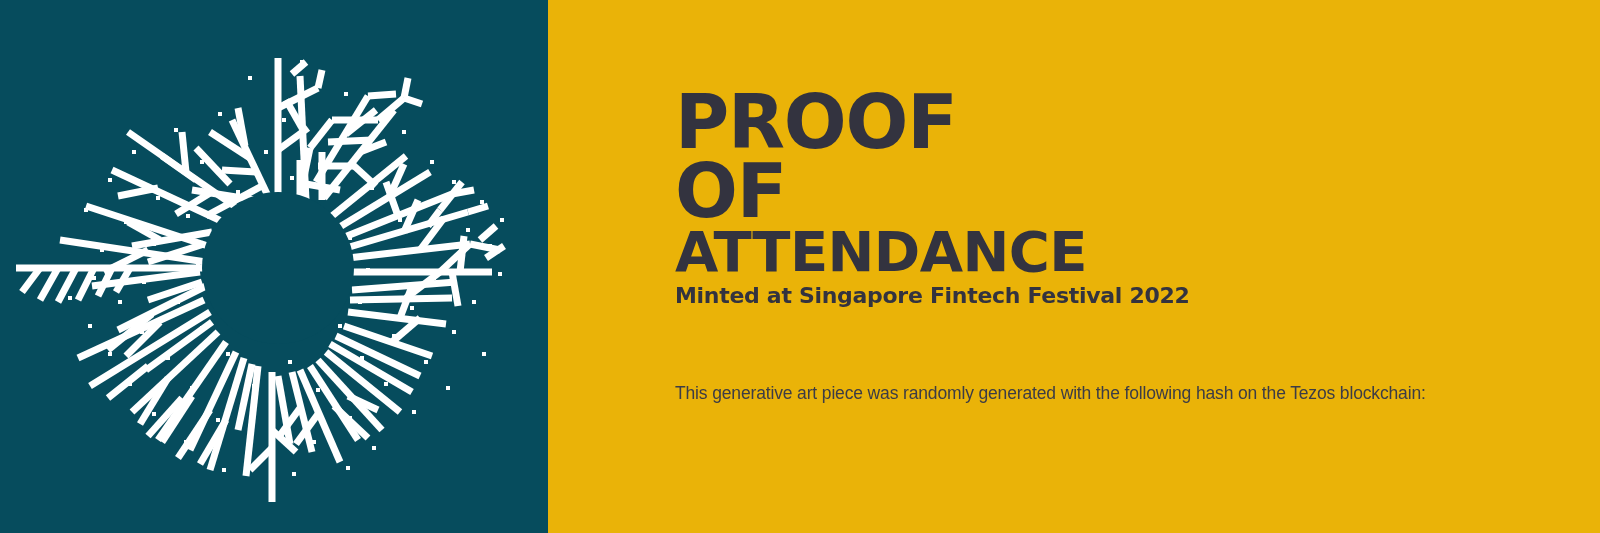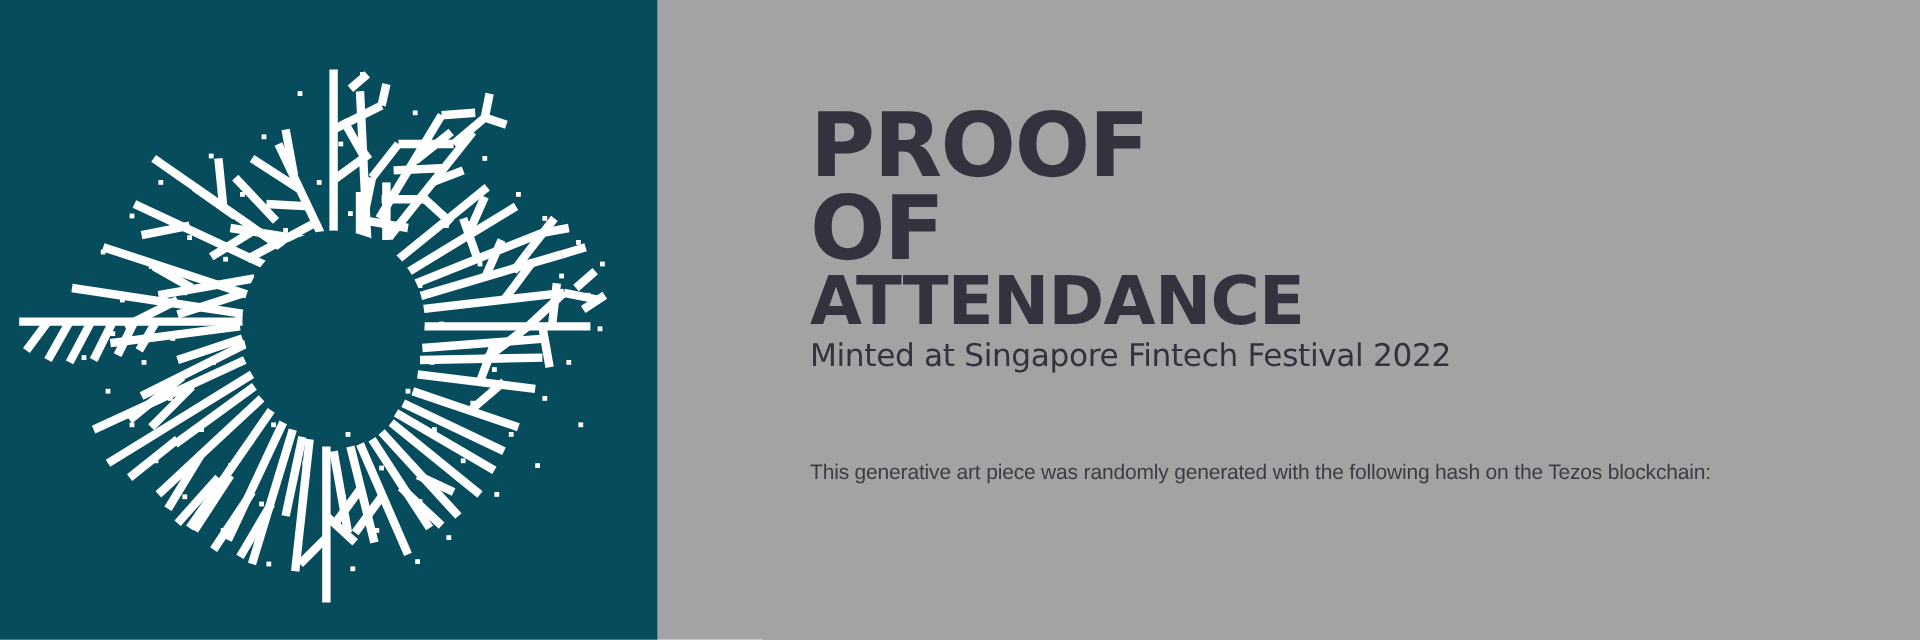--- a/index.html
+++ b/index.html
@@ -35,21 +35,21 @@
   .art-panel svg {
     display: block;
     width: 548px;
     height: 533px;
   }
   
   .content-panel {
     position: relative;
     flex: 1 1 auto;
     height: 533px;
-    background: #a3a3a3;
+    background: #eab308;
   }
   .title-block {
     position: absolute;
     left: 127px;
     top: 88px;
     width: 900px;
   }
   .title-line {
     font-family: "DejaVu Sans", sans-serif;
     font-weight: bold;
@@ -59,23 +59,23 @@
     letter-spacing: -1.2px;
     white-space: nowrap;
     margin: 0;
   }
   .title-line.line-attendance {
     font-size: 56px;
     letter-spacing: -0.6px;
   }
   .subtitle {
     font-family: "DejaVu Sans", sans-serif;
-    font-weight: normal;
+    font-weight: bold;
     color: #33333f;
-    font-size: 26px;
+    font-size: 22px;
     line-height: 1.15;
     letter-spacing: -0.3px;
     white-space: nowrap;
     margin: 4px 0 0 0;
   }
   .body-block {
     position: absolute;
     left: 127px;
     top: 381px;
     width: 860px;

